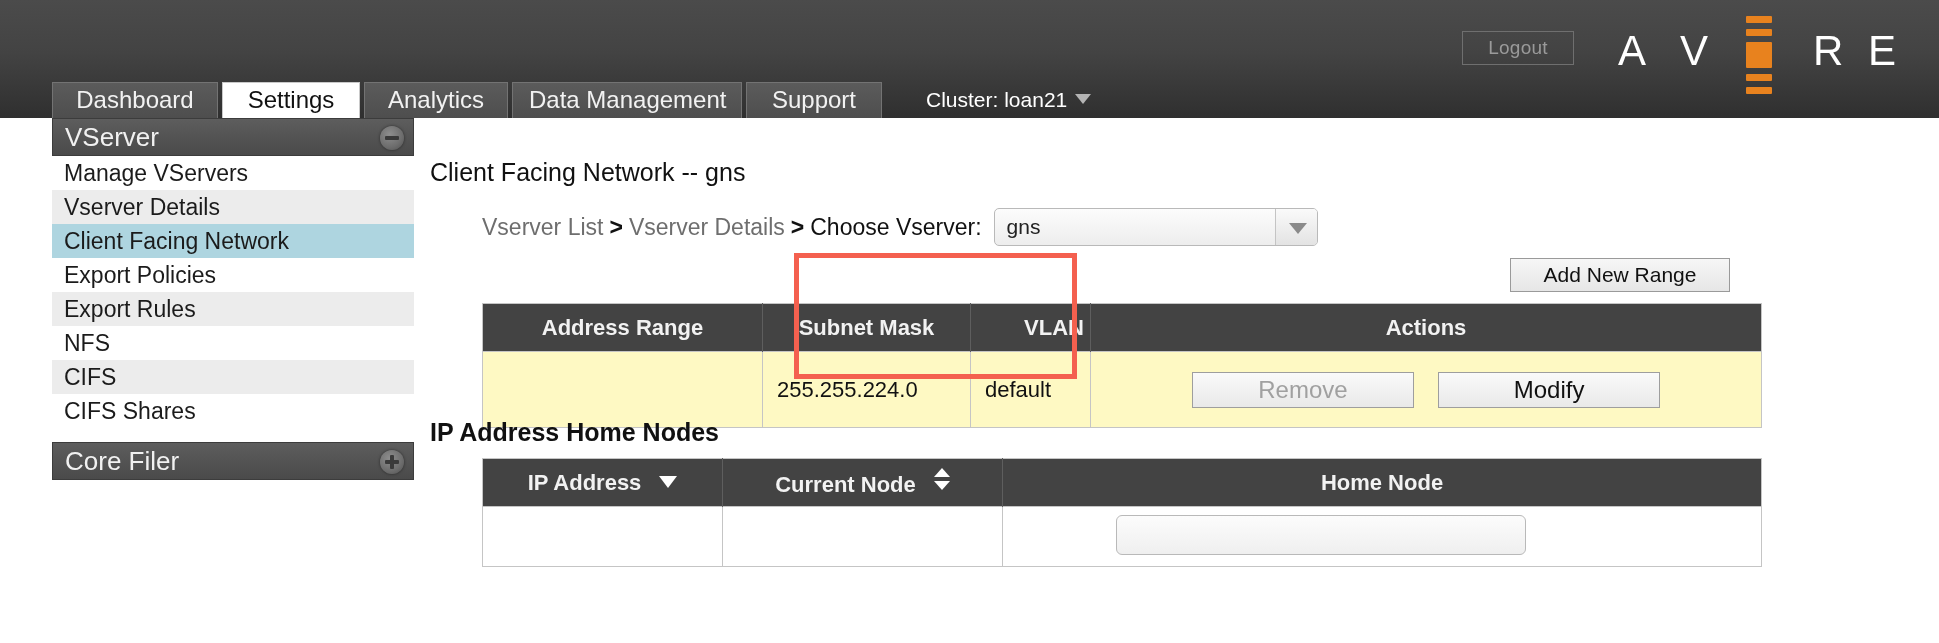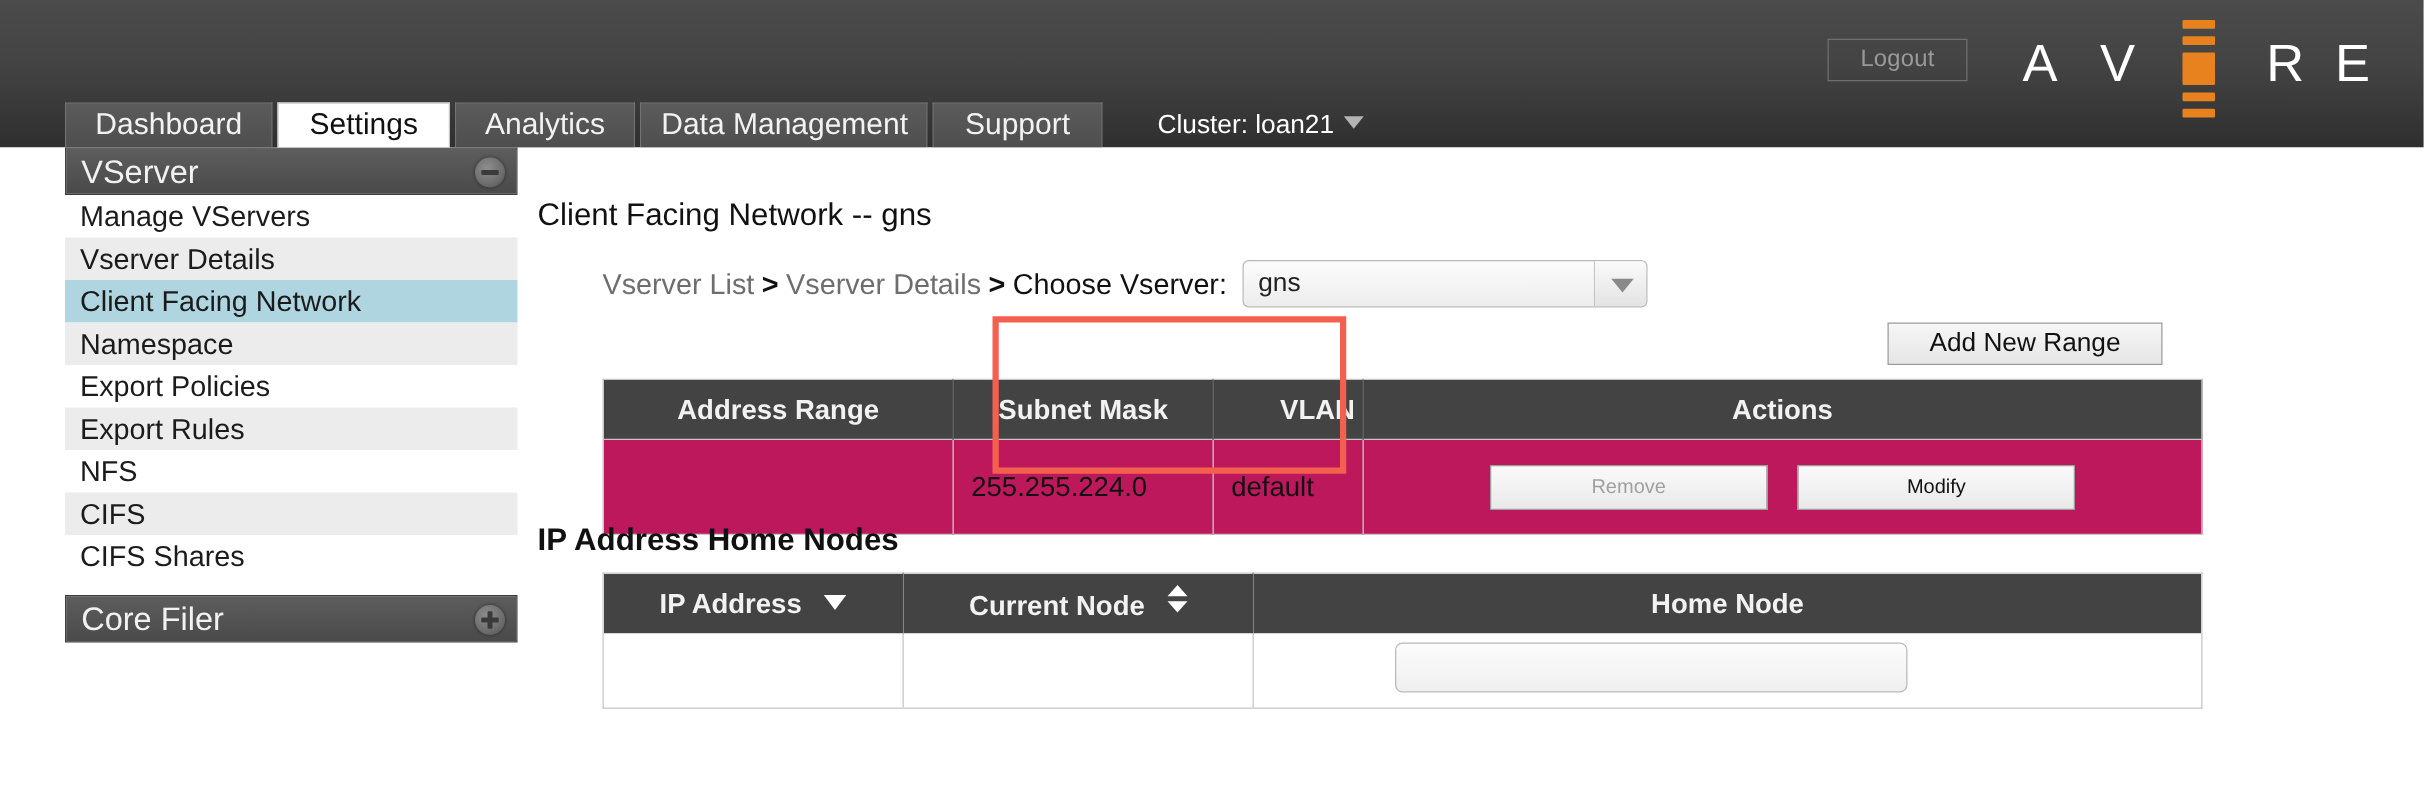--- a/index.html
+++ b/index.html
@@ -171,32 +171,32 @@
     width: 1280px; border-collapse: collapse;
     background: #ffffff; border: 1px solid #c5c5c5;
   }
   #ranges-table th {
     background: #434343; color: #f2f2f2;
     font-size: 22px; font-weight: bold; height: 48px;
     border-right: 1px solid #5e5e5e; text-align: center;
   }
   #ranges-table th:last-child { border-right: none; }
   #ranges-table td {
-    height: 76px; background: #be185d;
+    height: 76px; background: #fef9c3;
     border-right: 1px solid #c5c5c5; border-top: 1px solid #c5c5c5;
     font-size: 22px; color: #111111; padding: 0 14px;
   }
   #ranges-table td:last-child { border-right: none; }
   #ranges-table td.c-actions { text-align: center; }
 
   .tbl-btn {
     display: inline-block; width: 222px; height: 36px;
     background: linear-gradient(to bottom, #fafafa 0%, #e9e9e9 100%);
     border: 1px solid #9e9e9e;
-    font-size: 16px; line-height: 34px; text-align: center;
+    font-size: 24px; line-height: 34px; text-align: center;
     color: #111111; cursor: pointer; margin: 0 9px; vertical-align: middle;
   }
   .tbl-btn.disabled { color: #a0a0a0; cursor: default; }
 
   
   #highlight-box {
     position: absolute; left: 364px; top: 135px;
     width: 283px; height: 126px;
     border: 5px solid #f4604f; pointer-events: none; z-index: 30;
   }
@@ -284,21 +284,20 @@
     <div id="sidebar">
 
       <div class="side-group-hdr">
         <span>VServer</span>
         <span class="toggle"></span>
       </div>
 
       <div class="side-item">Manage VServers</div>
       <div class="side-item alt">Vserver Details</div>
       <div class="side-item sel">Client Facing Network</div>
-      <div class="side-item alt">Namespace</div>
       <div class="side-item">Export Policies</div>
       <div class="side-item alt">Export Rules</div>
       <div class="side-item">NFS</div>
       <div class="side-item alt">CIFS</div>
       <div class="side-item">CIFS Shares</div>
 
       <div class="group-gap"></div>
 
       <div class="side-group-hdr">
         <span>Core Filer</span>

